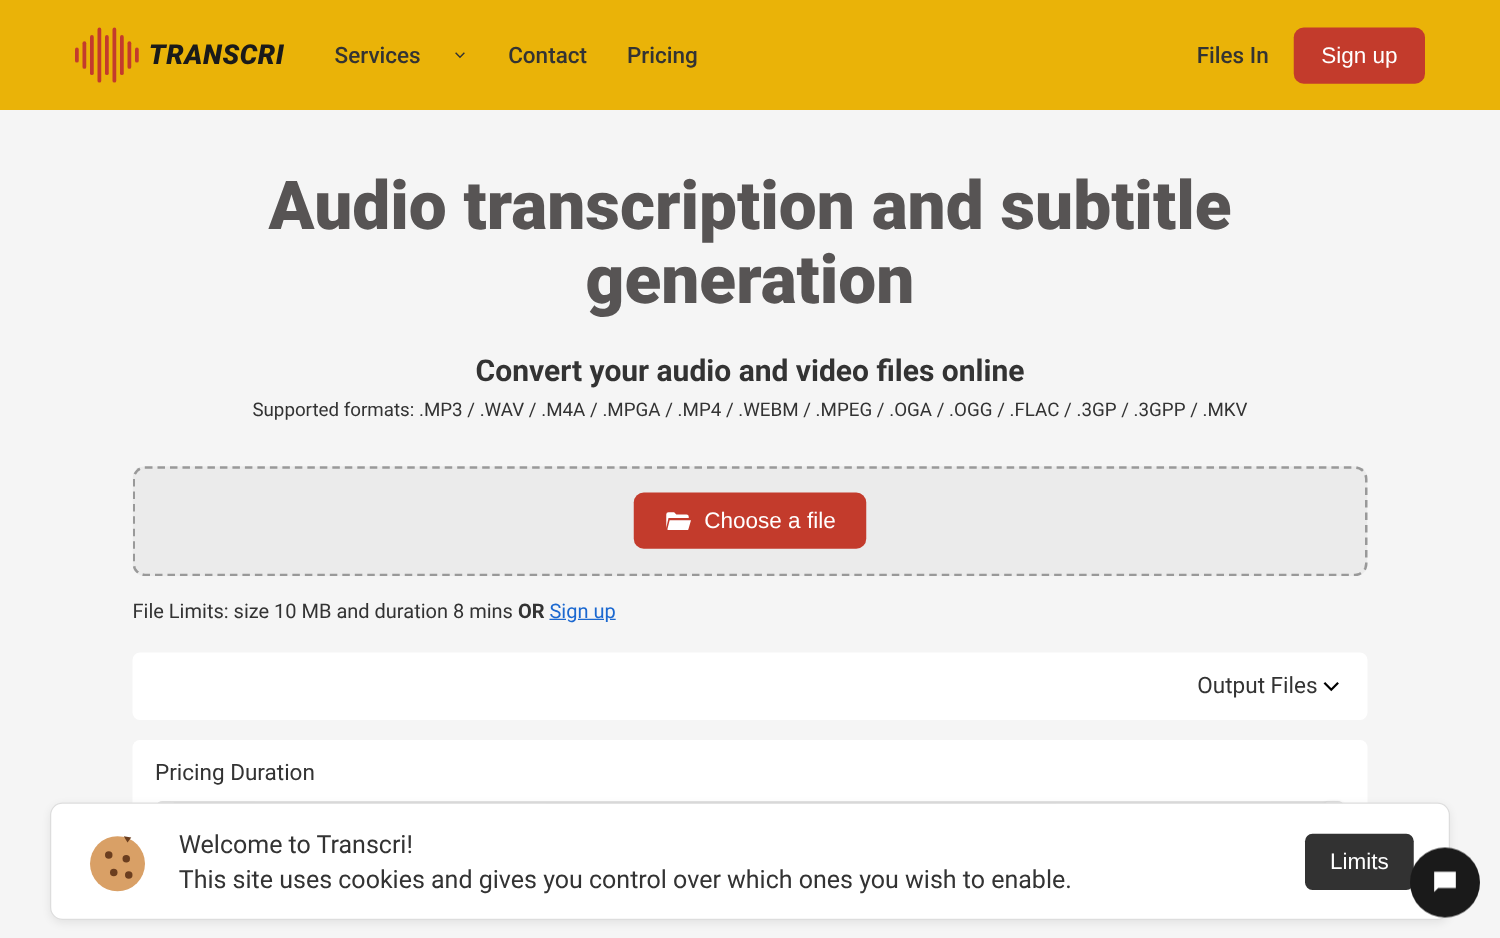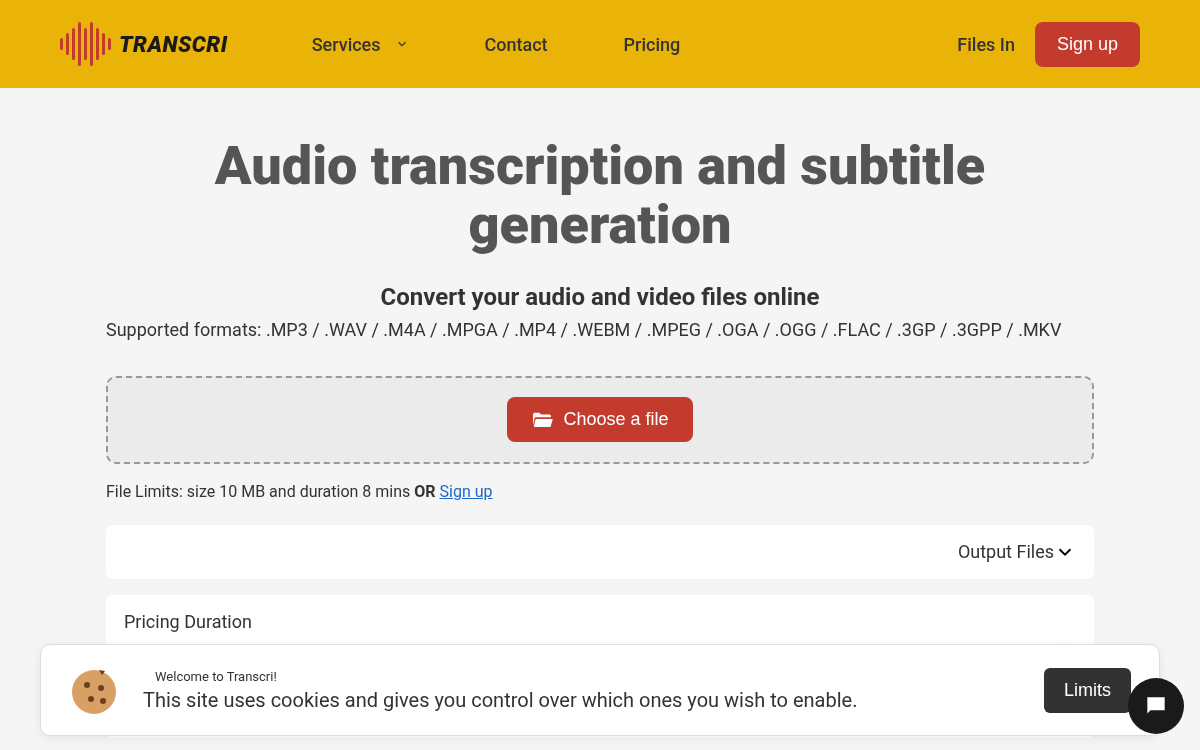--- a/index.html
+++ b/index.html
@@ -42,23 +42,22 @@
 nav.main-nav {
   display: flex;
   gap: 32px;
   align-items: center;
 }
 nav.main-nav .nav-item {
   font-size: 18px;
   font-weight: 500;
   display: flex;
   align-items: center;
-  gap: 14px;
-  cursor: pointer;
-  margin-left: 44px;
+  gap: 24px;
+  cursor: pointer;
 }
 .chevron-down {
   width: 14px;
   height: 14px;
 }
 .right-nav {
   margin-left: auto;
   display: flex;
   align-items: center;
   gap: 20px;
@@ -91,22 +90,22 @@
   margin-top: 48px;
   line-height: 1.1;
 }
 .subtitle {
   font-size: 24px;
   font-weight: 700;
   text-align: center;
   margin-top: 28px;
 }
 .formats {
-  font-size: 18px;
-  text-align: left;
+  font-size: 15px;
+  text-align: center;
   margin-top: 8px;
 }
 .upload-area {
   margin-top: 36px;
   border: 2px dashed #999;
   border-radius: 10px;
   background: #ebebeb;
   height: 88px;
   display: flex;
   align-items: center;
@@ -210,22 +209,21 @@
   align-items: center;
   gap: 24px;
   box-shadow: 0 2px 8px rgba(0,0,0,0.08);
 }
 .cookie-icon {
   width: 50px;
   height: 50px;
   flex-shrink: 0;
 }
 .cookie-text .title {
-  font-size: 13px;
-  margin-left: 12px;
+  font-size: 20px;
 }
 .cookie-text .msg {
   font-size: 20px;
   margin-top: 4px;
 }
 .cookie-actions {
   margin-left: auto;
   display: flex;
   gap: 16px;
 }

